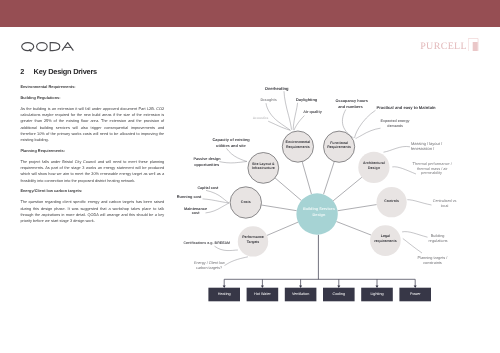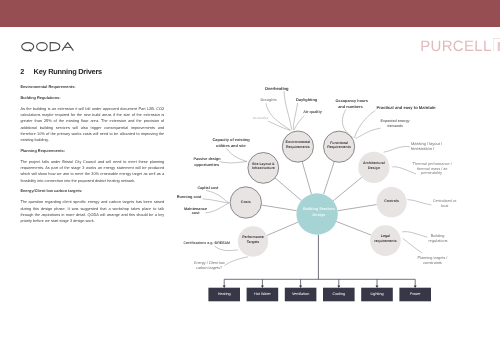--- a/index.html
+++ b/index.html
@@ -1,21 +1,21 @@
 <!DOCTYPE html>
 <html><head>
 <meta charset="utf-8">
 <style>
   html,body{margin:0;padding:0;}
   *{-webkit-font-smoothing:antialiased;-moz-osx-font-smoothing:grayscale;text-rendering:geometricPrecision;}
   body{transform:translateZ(0);}
   body{width:500px;height:353px;background:#ffffff;font-family:"Liberation Sans",sans-serif;overflow:hidden;position:relative;}
   .header{position:absolute;left:0;top:0;width:500px;height:27px;background:#964e53;}
   .purcell{position:absolute;left:420.2px;top:13.5px;display:flex;align-items:flex-end;gap:1.3px;}
-  .purcell-word{color:#e3babb;font-size:15px;letter-spacing:0.33px;line-height:9.2px;font-family:Liberation Sans, sans-serif;font-weight:300;margin-top:28px;}
+  .purcell-word{color:#e3babb;font-size:10px;letter-spacing:0.33px;line-height:9.2px;font-family:Liberation Serif, serif;font-weight:300;margin-top:28px;}
   .purcell-mark{line-height:0;display:block;}
   .qoda{position:absolute;left:21.2px;top:42.2px;line-height:0;}
   .sec-num{position:absolute;left:20.2px;top:68.4px;font-size:7.3px;font-weight:bold;color:#2a2a2c;line-height:8px;}
   .sec-title{position:absolute;left:33.6px;top:68.4px;font-size:7.4px;font-weight:bold;color:#2a2a2c;line-height:8px;letter-spacing:-0.25px;}
   .body-col{position:absolute;left:20.4px;top:85.4px;width:143.8px;color:#3c3c3e;}
   h4.sub{font-size:3.85px;font-weight:bold;margin:0;line-height:4.3px;letter-spacing:0.02px;}
   p.para{font-size:3.85px;line-height:6.3px;margin:0;text-align:justify;}
   .gap-a{height:6.2px;}
   .gap-b{height:5.5px;}
   .gap-c{height:5.5px;}
@@ -42,21 +42,21 @@
       <ellipse cx="67" cy="46" rx="60" ry="40"></ellipse>
       <path d="M82 75 L103 97"></path>
       <ellipse cx="209" cy="46" rx="53" ry="40"></ellipse>
       <path d="M292 6 L316 6 C364 6 388 22 388 46 C388 70 364 86 316 86 L292 86 Z"></path>
       <path d="M410 86 L467 6 L524 86"></path>
       <path d="M433 54 L501 54" stroke-width="10"></path>
     </g>
   </svg>
 </div>
 <div class="sec-num">2</div>
-<div class="sec-title">Key Running Drivers</div>
+<div class="sec-title">Key Design Drivers</div>
 
 <div class="body-col">
   <h4 class="sub">Environmental Requirements:</h4>
   <div class="gap-a"></div>
   <h4 class="sub">Building Regulations:</h4>
   <div class="gap-b"></div>
   <p class="para">As the building is an extension it will fall under approved document Part L2B. CO2 calculations maybe required for the new build areas if the size of the extension is greater than 25% of the existing floor area. The extension and the provision of additional building services will also trigger consequential improvements and therefore 10% of the primary works costs will need to be allocated to improving the existing building.</p>
   <div class="gap-c"></div>
   <h4 class="sub">Planning Requirements:</h4>
   <div class="gap-b"></div>

